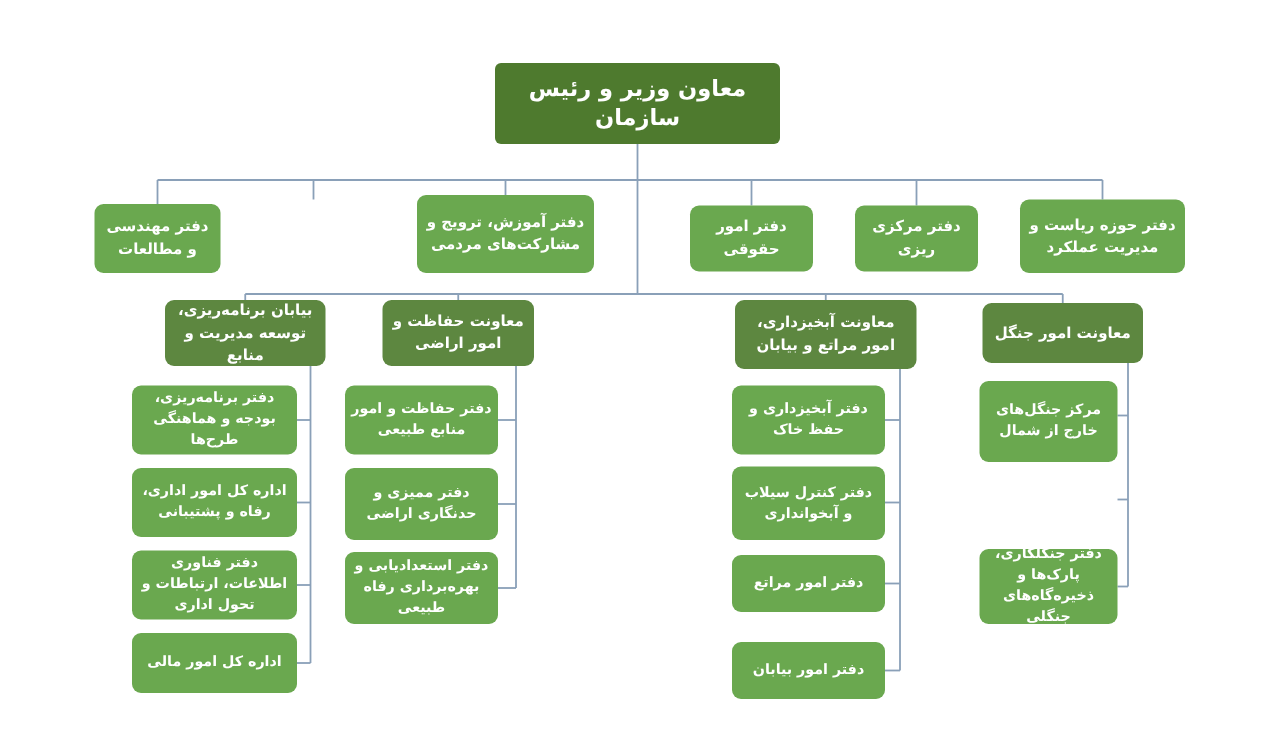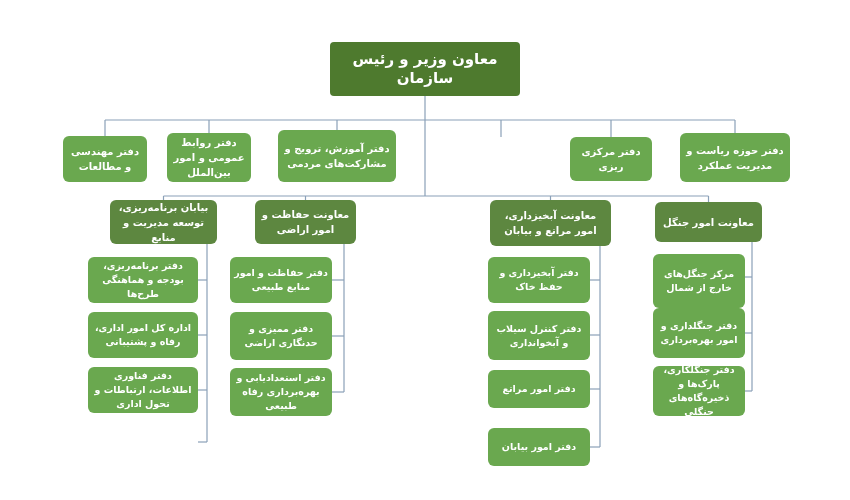--- a/index.html
+++ b/index.html
@@ -87,40 +87,40 @@
       <path d="M752 242 L752 391"></path>
       <path d="M745 277 L752 277"></path>
       <path d="M745 333 L752 333"></path>
       <path d="M745 391 L752 391"></path>
     </g>
   </svg>
 
   <div class="box root" style="left:330px;top:42px;width:190px;height:54px">معاون وزیر و رئیس سازمان</div>
 
   <div class="box lvl2" style="left:63px;top:136px;width:84px;height:46px">دفتر مهندسی و مطالعات</div>
-  <div class="box lvl2" style="left:167px;top:133px;width:84px;height:49px">دفتر روابط عمومی و امور بین‌الملل</div>
   <div class="box lvl2" style="left:278px;top:130px;width:118px;height:52px">دفتر آموزش، ترویج و مشارکت‌های مردمی</div>
+  <div class="box lvl2" style="left:460px;top:137px;width:82px;height:44px">دفتر امور حقوقی</div>
   <div class="box lvl2" style="left:570px;top:137px;width:82px;height:44px">دفتر مرکزی ریزی</div>
   <div class="box lvl2" style="left:680px;top:133px;width:110px;height:49px">دفتر حوزه ریاست و مدیریت عملکرد</div>
 
   <div class="box deputy" style="left:110px;top:200px;width:107px;height:44px">بیابان برنامه‌ریزی، توسعه مدیریت و منابع</div>
   <div class="box deputy" style="left:255px;top:200px;width:101px;height:44px">معاونت حفاظت و امور اراضی</div>
   <div class="box deputy" style="left:490px;top:200px;width:121px;height:46px">معاونت آبخیزداری، امور مراتع و بیابان</div>
   <div class="box deputy" style="left:655px;top:202px;width:107px;height:40px">معاونت امور جنگل</div>
 
   <div class="box leaf" style="left:88px;top:257px;width:110px;height:46px">دفتر برنامه‌ریزی، بودجه و هماهنگی طرح‌ها</div>
   <div class="box leaf" style="left:88px;top:367px;width:110px;height:46px">دفتر فناوری اطلاعات، ارتباطات و تحول اداری</div>
   <div class="box leaf" style="left:88px;top:312px;width:110px;height:46px">اداره کل امور اداری، رفاه و پشتیبانی</div>
+  <div class="box leaf" style="left:88px;top:422px;width:110px;height:40px">اداره کل امور مالی</div>
 
   <div class="box leaf" style="left:230px;top:257px;width:102px;height:46px">دفتر حفاظت و امور منابع طبیعی</div>
   <div class="box leaf" style="left:230px;top:312px;width:102px;height:48px">دفتر ممیزی و حدنگاری اراضی</div>
   <div class="box leaf" style="left:230px;top:368px;width:102px;height:48px">دفتر استعدادیابی و بهره‌برداری رفاه طبیعی</div>
 
   <div class="box leaf" style="left:488px;top:257px;width:102px;height:46px">دفتر آبخیزداری و حفظ خاک</div>
   <div class="box leaf" style="left:488px;top:311px;width:102px;height:49px">دفتر کنترل سیلاب و آبخوانداری</div>
   <div class="box leaf" style="left:488px;top:370px;width:102px;height:38px">دفتر امور مراتع</div>
   <div class="box leaf" style="left:488px;top:428px;width:102px;height:38px">دفتر امور بیابان</div>
 
   <div class="box leaf" style="left:653px;top:254px;width:92px;height:54px">مرکز جنگل‌های خارج از شمال</div>
-  <div class="box leaf" style="left:653px;top:308px;width:92px;height:50px">دفتر جنگلداری و امور بهره‌برداری</div>
   <div class="box leaf" style="left:653px;top:366px;width:92px;height:50px">دفتر جنگلکاری، پارک‌ها و ذخیره‌گاه‌های جنگلی</div>
 
 </div>
 
 </body></html>

